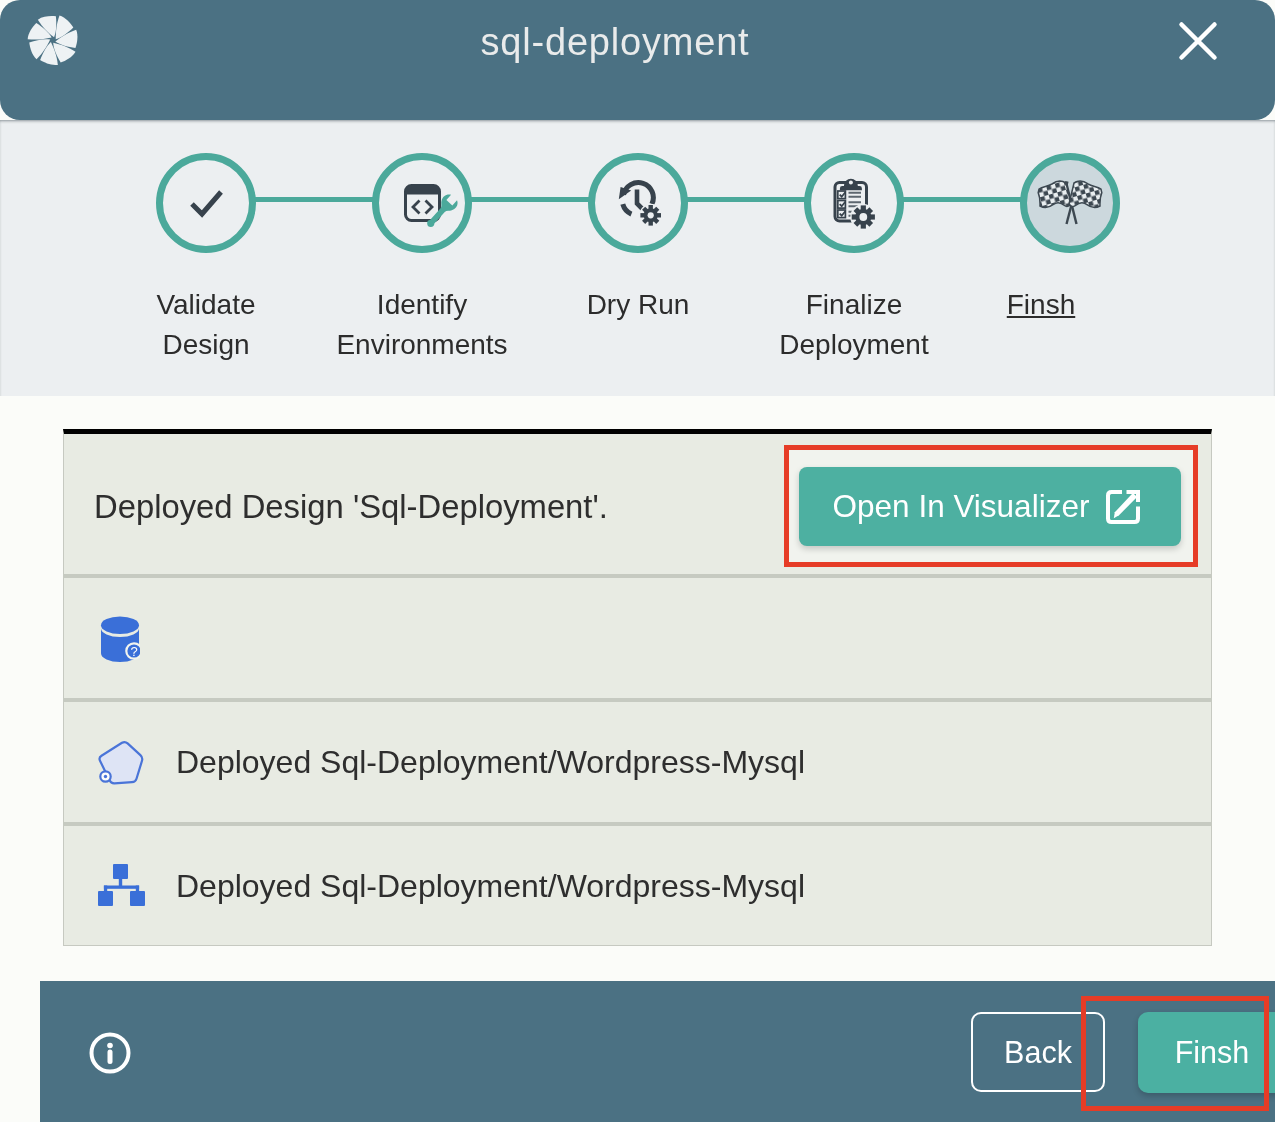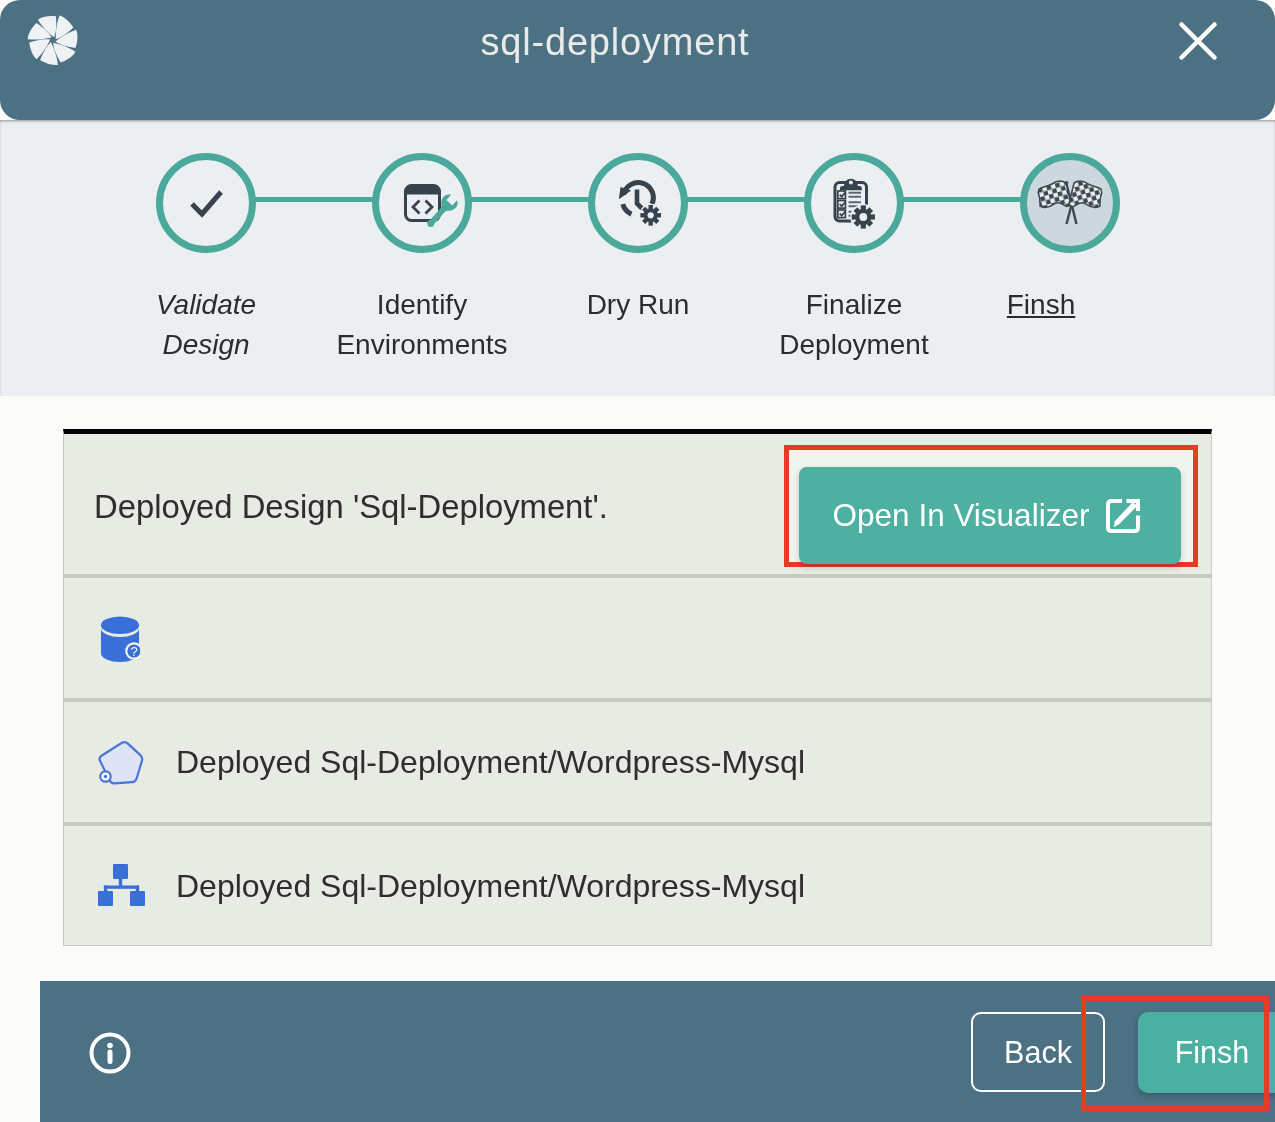--- a/index.html
+++ b/index.html
@@ -21,21 +21,21 @@
   .rows { position:absolute; left:63px; top:429px; width:1149px; }
   .row { position:relative; border-left:1px solid #c6c9c1; border-right:1px solid #c6c9c1; background:#e8ebe3; }
   .row.first { border-top:5px solid #000000; }
   .row.last { border-bottom:1px solid #c6c9c1; }
   .sep { height:4px; background:#c6cac1; }
   .rowtext { font-size:32px; color:#2e2e2e; }
   .r1text { position:absolute; left:30px; top:54px; font-size:32.8px; }
   .ricon { position:absolute; }
   .rtext { position:absolute; left:112px; top:42px; }
 
-  .vizbtn { position:absolute; left:735px; top:33px; width:382px; height:97px; background:#4db0a1; border-radius:8px;
+  .vizbtn { position:absolute; left:735px; top:33px; width:382px; height:79px; background:#4db0a1; border-radius:8px;
             color:#fff; font-size:31.5px; display:flex; align-items:center; justify-content:center; gap:15px; padding-right:5px;
             box-shadow:0 3px 6px rgba(0,0,0,0.18); }
   .redbox1 { position:absolute; left:720px; top:11px; width:414px; height:122px; border:5px solid #e63c26; background:rgba(255,255,255,0.4); }
   .redbox2 { position:absolute; left:1081px; top:996px; width:188px; height:115px; border:5px solid #e63c26; }
 
   .footer { position:absolute; left:0; top:981px; width:1275px; height:141px; background:#4b7183;margin-left:40px; }
   .backbtn { position:absolute; left:931px; top:31px; width:134px; height:80px; border:2px solid #fff; border-radius:10px;
              color:#fff; font-size:30.5px; display:flex; align-items:center; justify-content:center; }
   .finishbtn { position:absolute; left:1098px; top:31px; width:148px; height:81px; background:#4bb0a2; border-radius:10px;
                color:#fff; font-size:30.5px; display:flex; align-items:center; justify-content:center;
@@ -183,21 +183,21 @@
             <rect x="0" y="-4" width="40" height="36" fill="url(#chk)"></rect>
           </g>
         <g transform="translate(70,0) scale(-1,1)">
           <use href="#lban" fill="#e9eef0" stroke="#3d4851" stroke-width="1.5"></use>
         </g>
         <g clip-path="url(#rc)">
             <rect x="30" y="-4" width="40" height="36" fill="url(#chk)"></rect>
           </g>
       </svg>
     </div>
-    <div class="steplabel" style="left:111px;font-style:italic;">Validate Design</div>
+    <div class="steplabel" style="left:111px;">Validate Design</div>
     <div class="steplabel" style="left:327px;">Identify Environments</div>
     <div class="steplabel" style="left:543px;">Dry Run</div>
     <div class="steplabel" style="left:759px;">Finalize Deployment</div>
     <div class="steplabel" style="left:946px;text-decoration:underline;">Finsh</div>
   </div>
 
   <div class="rows">
     <div class="row first" style="height:145px;">
       <div class="rowtext r1text">Deployed Design 'Sql-Deployment'.</div>
       <div class="redbox1"></div>

